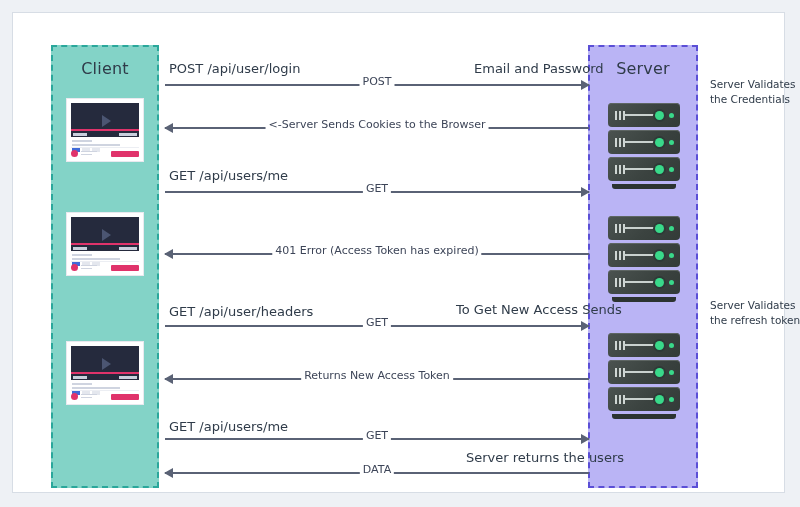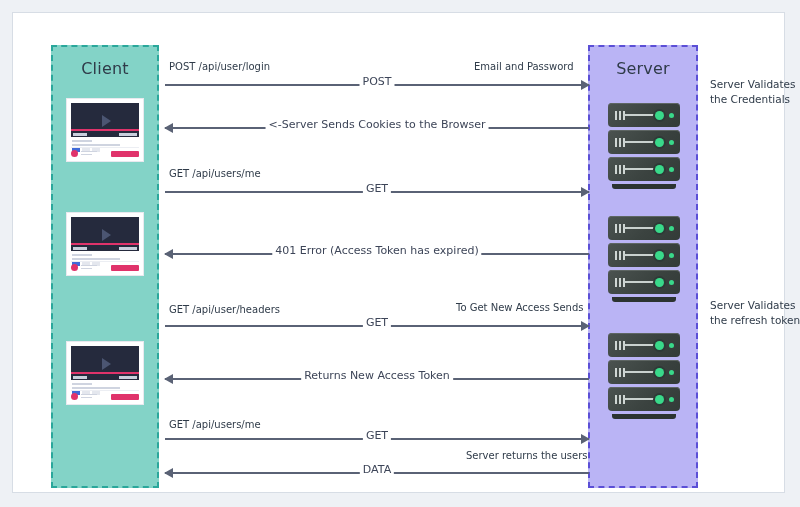--- a/index.html
+++ b/index.html
@@ -130,21 +130,21 @@
     border-top:5px solid transparent;border-bottom:5px solid transparent;
   }
   .msg.right .head{right:-1px;border-left:9px solid #5a6275;}
   .msg.left  .head{left:-1px; border-right:9px solid #5a6275;}
   .msg .mid{
     position:absolute;left:50%;top:-9px;transform:translateX(-50%);
     background:#ffffff;padding:0 3px;
     font-size:11px;color:#3d4558;white-space:nowrap;
   }
   .label{
-    position:absolute;font-size:10px;color:#2f3b49;white-space:nowrap;
+    position:absolute;font-size:13px;color:#2f3b49;white-space:nowrap;
   }
   .label.lead{left:156px;}
   .label.note-left{left:256px;}
   .side-note{
     position:absolute;left:697px;width:98px;
     font-size:10.5px;line-height:15px;color:#2f3b49;
   }
 </style>
 </head>
 <body>

